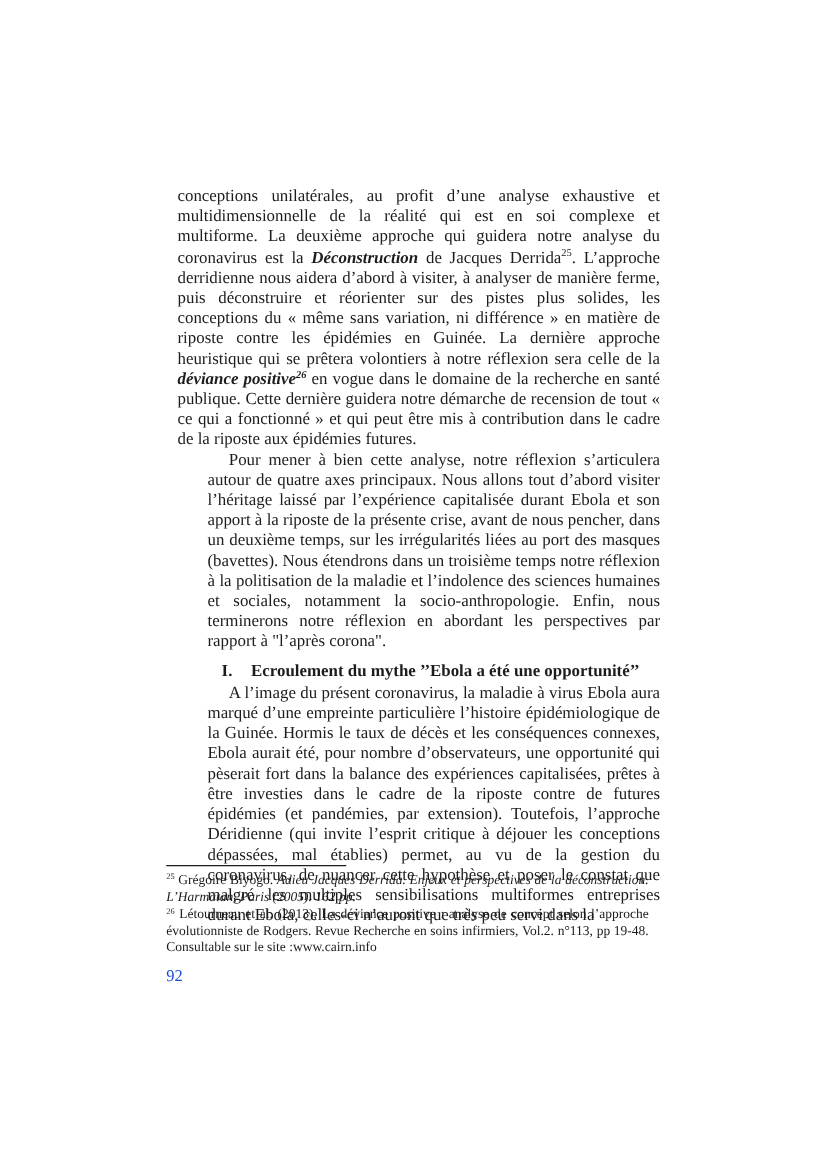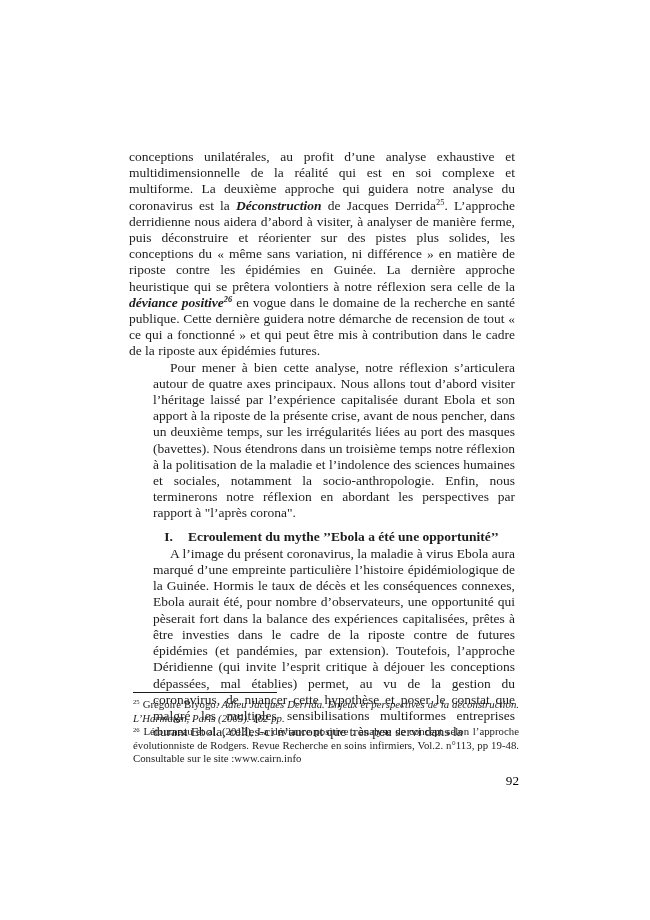--- a/index.html
+++ b/index.html
@@ -9,21 +9,21 @@
     width: 650px;
     height: 920px;
     background: #ffffff;
     font-family: "Liberation Serif", "DejaVu Serif", serif;
     color: #1c1c1c;
     overflow: hidden;
   }
 
   .text-block {
     position: absolute;
-    left: 129px;
+    left: 142px;
     top: 149px;
     width: 386px;
     font-size: 13.5px;
     line-height: 16.2px;
     text-align: justify;
   }
 
   p.body-para { margin: 0; }
   p.first-indent { text-indent: 17px; margin-left: 24px; }
 
@@ -64,23 +64,23 @@
     border-top: 1.6px solid #1c1c1c;
     margin: 0 0 5px 0;
   }
   p.footnote { margin: 0; }
 
   .page-number {
     position: absolute;
     left: 133px;
     top: 773px;
     width: 386px;
-    text-align: right;
+    text-align: left;
     font-size: 13.2px;
-    color: #000000;
+    color: #1d4ed8;
   }
 </style>
 </head>
 <body>
 
 <div class="page">
 
   <div class="text-block">
     <p class="body-para"><span class="run-n">conceptions unilatérales, au profit d’une analyse exhaustive et multidimensionnelle de la réalité qui est en soi complexe et multiforme. La deuxième approche qui guidera notre analyse du coronavirus est la </span><span class="run-bi">Déconstruction</span><span class="run-n"> de Jacques Derrida</span><sup class="run-sup">25</sup><span class="run-n">. L’approche derridienne nous aidera d’abord à visiter, à analyser de manière ferme, puis déconstruire et réorienter sur des pistes plus solides, les conceptions du « même sans variation, ni différence » en matière de riposte contre les épidémies en Guinée. La dernière approche heuristique qui se prêtera volontiers à notre réflexion sera celle de la </span><span class="run-bi">déviance positive</span><sup class="run-bisup">26</sup><span class="run-n"> en vogue dans le domaine de la recherche en santé publique. Cette dernière guidera notre démarche de recension de tout « ce qui a fonctionné » et qui peut être mis à contribution dans le cadre de la riposte aux épidémies futures.</span></p>
 

